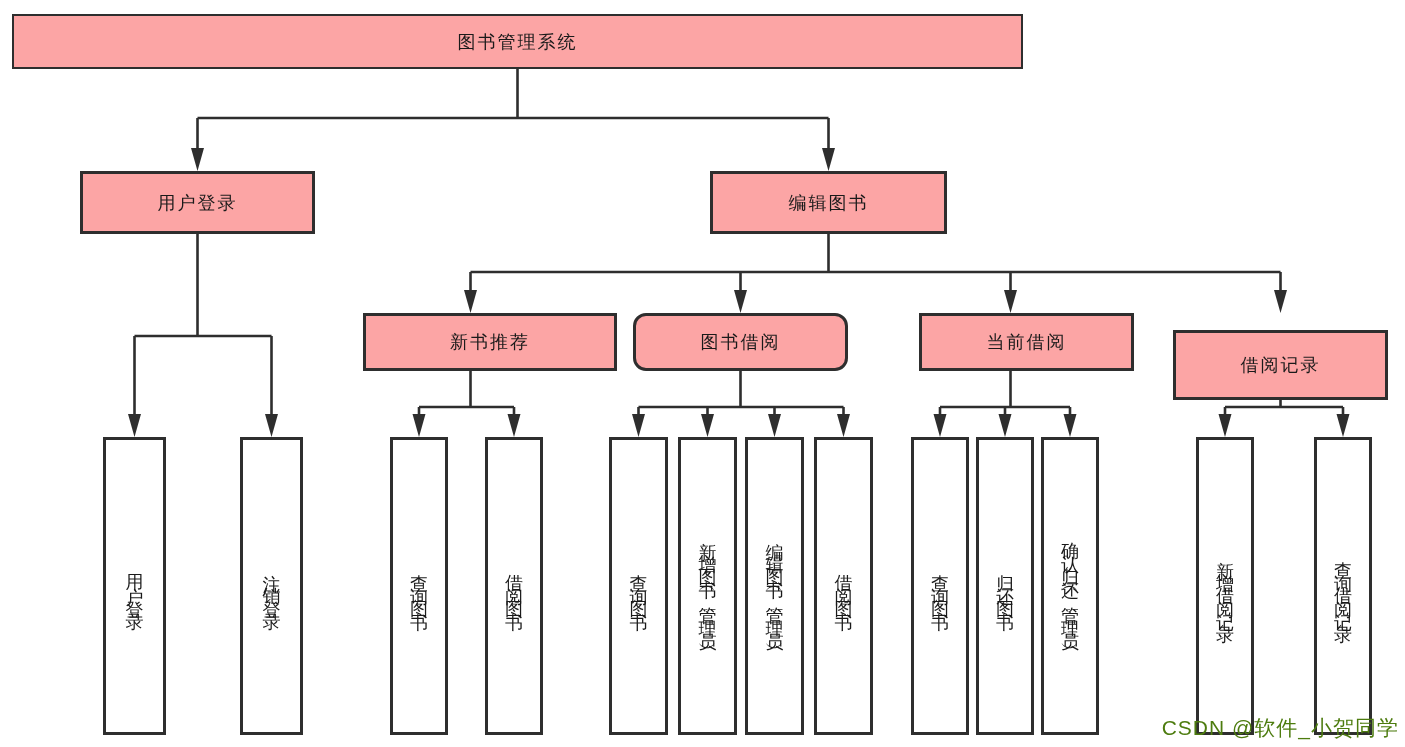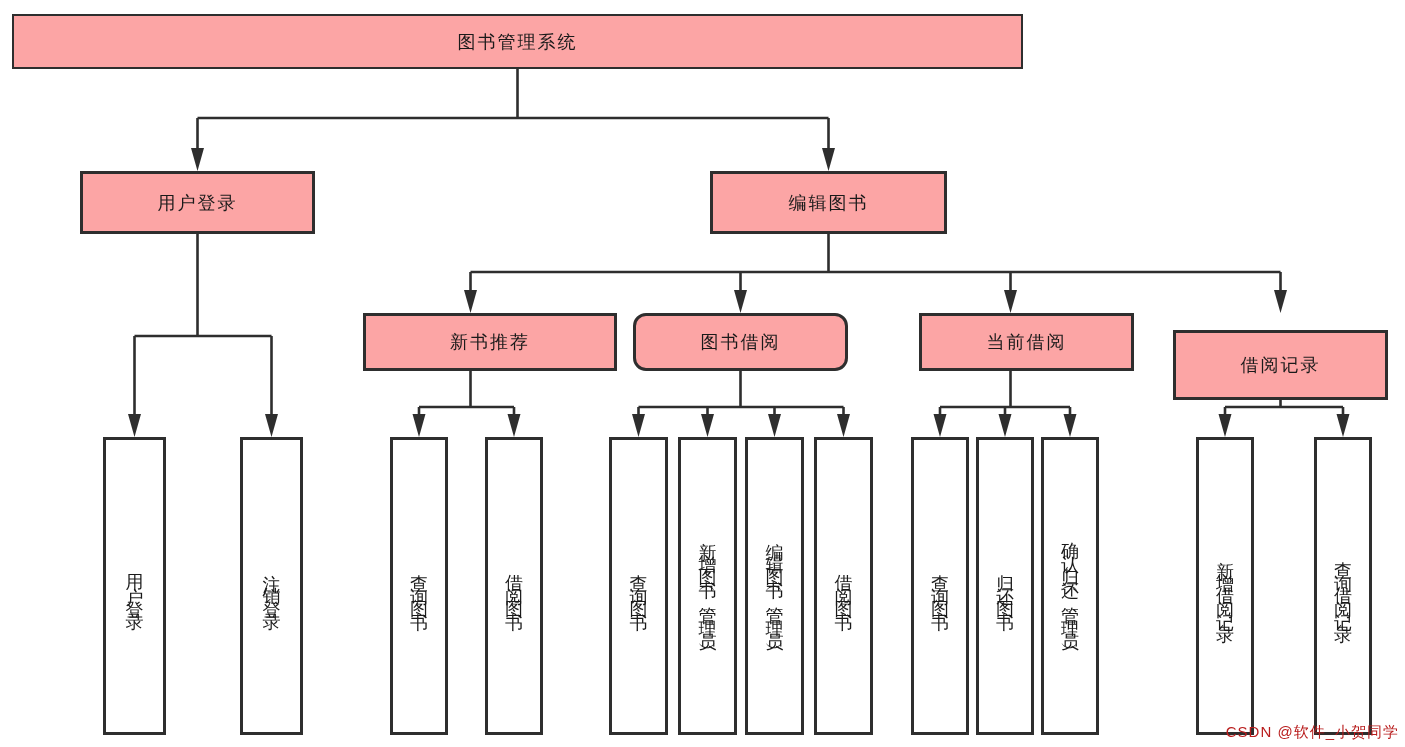--- a/index.html
+++ b/index.html
@@ -53,22 +53,22 @@
     text-orientation: mixed;
     font-size: 18px;
     line-height: 1;
     letter-spacing: 13px;
     color: #1a1a1a;
   }
   .watermark {
     position: absolute;
     right: 6px;
     bottom: 5px;
-    font-size: 15px;
-    color: #b91c1c;
+    font-size: 21px;
+    color: #4d7c0f;
     letter-spacing: 1px;
     z-index: 5;
     white-space: nowrap;
   }
 </style>
 </head>
 <body>
 
 <div id="stage">
 

